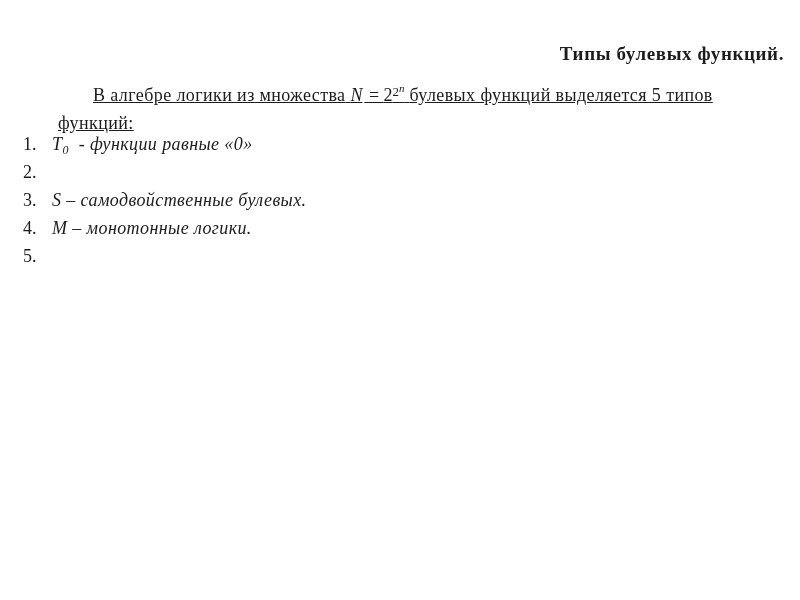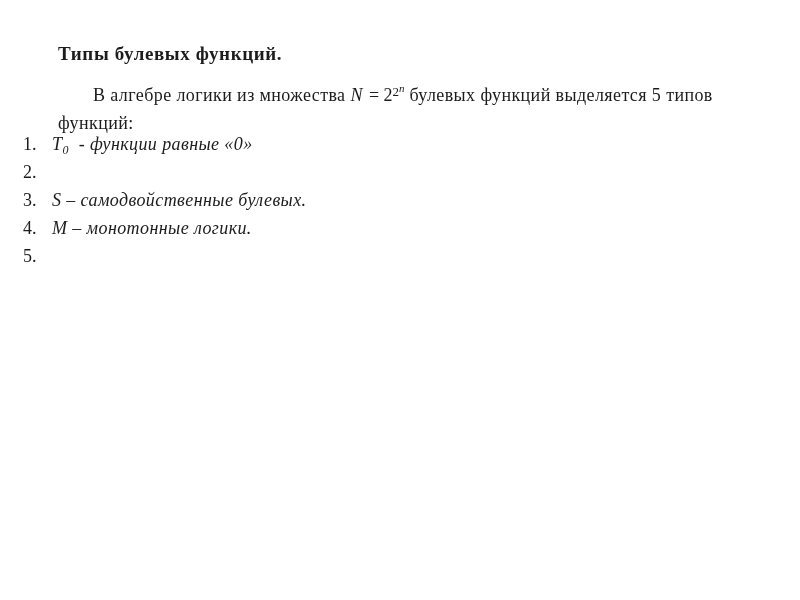--- a/index.html
+++ b/index.html
@@ -18,35 +18,36 @@
   .slide {
     position: absolute;
     inset: 0;
     background: #ffffff;
   }
   .title {
     position: absolute;
     top: 40px;
     left: 58px;
     width: 726px;
-    text-align: left;
+    text-align: right;
     font-size: 19px;
     font-weight: bold;
     letter-spacing: 0.6px;
     line-height: 28px;
     white-space: nowrap;
   }
   .para {
     position: absolute;
     top: 74px;
     left: 58px;
     width: 734px;
     font-size: 18px;
     line-height: 28px;
     letter-spacing: 0.4px;
+    text-decoration: underline;
   }
   .para .line1 {
     white-space: nowrap;
     text-indent: 35px;
   }
   .formula {
     letter-spacing: 0;
     white-space: nowrap;
   }
   .f-var {

